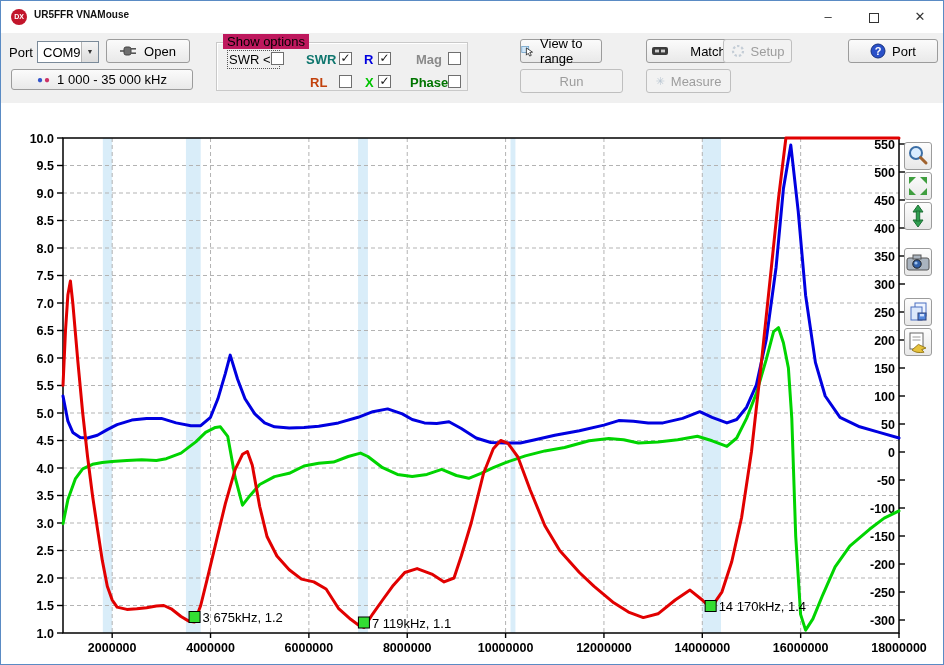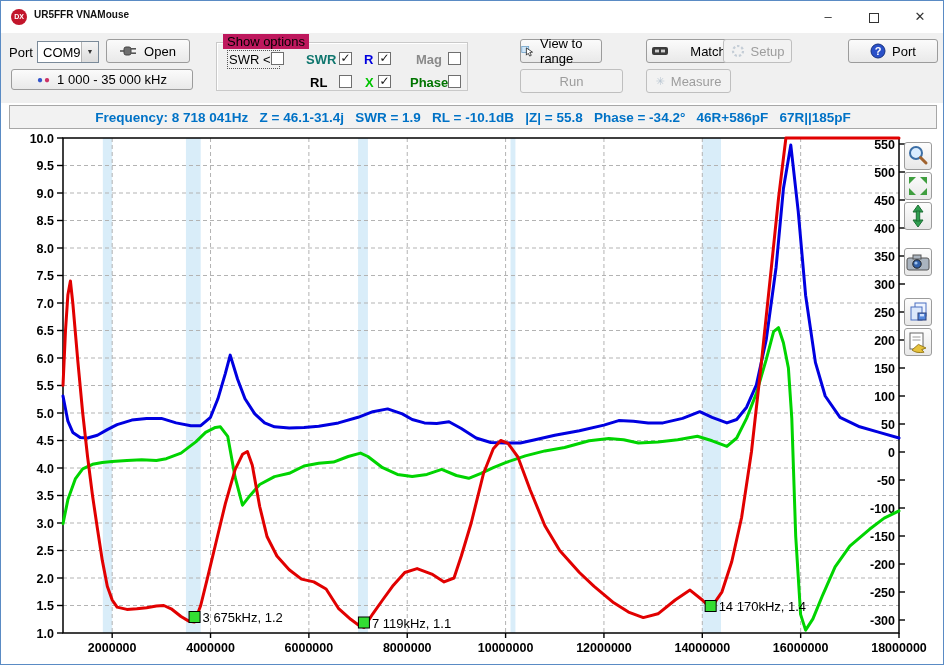--- a/index.html
+++ b/index.html
@@ -88,21 +88,21 @@
     <div id="grp"></div>
     <span id="grp-title">Show options</span>
     <span class="opt-label plain" style="left:228px;top:19px;">SWR &lt;2</span>
     <span class="cb" style="left:270px;top:19px;"></span>
     <span class="opt-label" style="left: 305px; top: 19px; color: #0f766e;">SWR</span>
     <span class="cb" style="left:338px;top:19px;">✓</span>
     <span class="opt-label" style="left: 363px; top: 19px; color: rgb(0, 0, 224);">R</span>
     <span class="cb" style="left:377px;top:19px;">✓</span>
     <span class="opt-label" style="left: 415px; top: 19px; color: rgb(138, 138, 138);">Mag</span>
     <span class="cb" style="left:447px;top:19px;"></span>
-    <span class="opt-label" style="left: 309px; top: 42px; color: #000000;">RL</span>
+    <span class="opt-label" style="left: 309px; top: 42px; color: #c2410c;">RL</span>
     <span class="cb" style="left:338px;top:42px;"></span>
     <span class="opt-label" style="left: 364px; top: 42px; color: rgb(0, 196, 0);">X</span>
     <span class="cb" style="left:377px;top:42px;">✓</span>
     <span class="opt-label" style="left: 409px; top: 42px; color: rgb(0, 117, 0);">Phase</span>
     <span class="cb" style="left:447px;top:42px;"></span>
 
     <div class="btn" style="left:519px;top:6px;width:82px;height:24px;">
       <svg class="iconsvg" width="17" height="16" viewBox="0 0 17 16">
         <rect x="1" y="2" width="9" height="8" fill="#cfe6f8" stroke="#6a9ec7"></rect>
         <path d="M7 4 l8 5.5 -3.6 0.5 2 3.6 -2.1 1 -1.9 -3.6 -2.4 2.4 z" fill="#fff" stroke="#000" stroke-width="0.9"></path>
@@ -132,23 +132,20 @@
     </div>
     <div class="btn disabled" style="left:519px;top:36px;width:103px;height:24px;">
       <span>Run</span>
     </div>
     <div class="btn disabled" style="left:645px;top:36px;width:85px;height:24px;">
       <span style="color:#b9c6d2;font-size:11px;">✳</span>
       <span>Measure</span>
     </div>
   </div>
 
-  <div id="statusbar">
-    <span id="status-text">Frequency: 8 718 041Hz   Z = 46.1-31.4j   SWR = 1.9   RL = -10.1dB   |Z| = 55.8   Phase = -34.2°   46R+586pF   67R||185pF</span>
-  </div>
 
   <div id="chart-wrap"><svg width="944" height="537" viewBox="0 0 944 537">
         <rect x="62" y="9" width="836" height="495" fill="#ffffff"></rect>
         <rect x="101.8329411764706" y="9" width="9.343529411764706" height="495" fill="#d9edf9"></rect>
         <rect x="184.94117647058823" y="9" width="14.752941176470586" height="495" fill="#d9edf9"></rect>
         <rect x="357.05882352941177" y="9" width="9.835294117647038" height="495" fill="#d9edf9"></rect>
         <rect x="509.50588235294117" y="9" width="4.917647058823604" height="495" fill="#d9edf9"></rect>
         <rect x="701.2941176470588" y="9" width="18.68705882352947" height="495" fill="#d9edf9"></rect>
         <g stroke="#b3b3b3" stroke-width="1" stroke-dasharray="4 3">
           <line x1="111.1764705882353" y1="9" x2="111.1764705882353" y2="504"></line>

